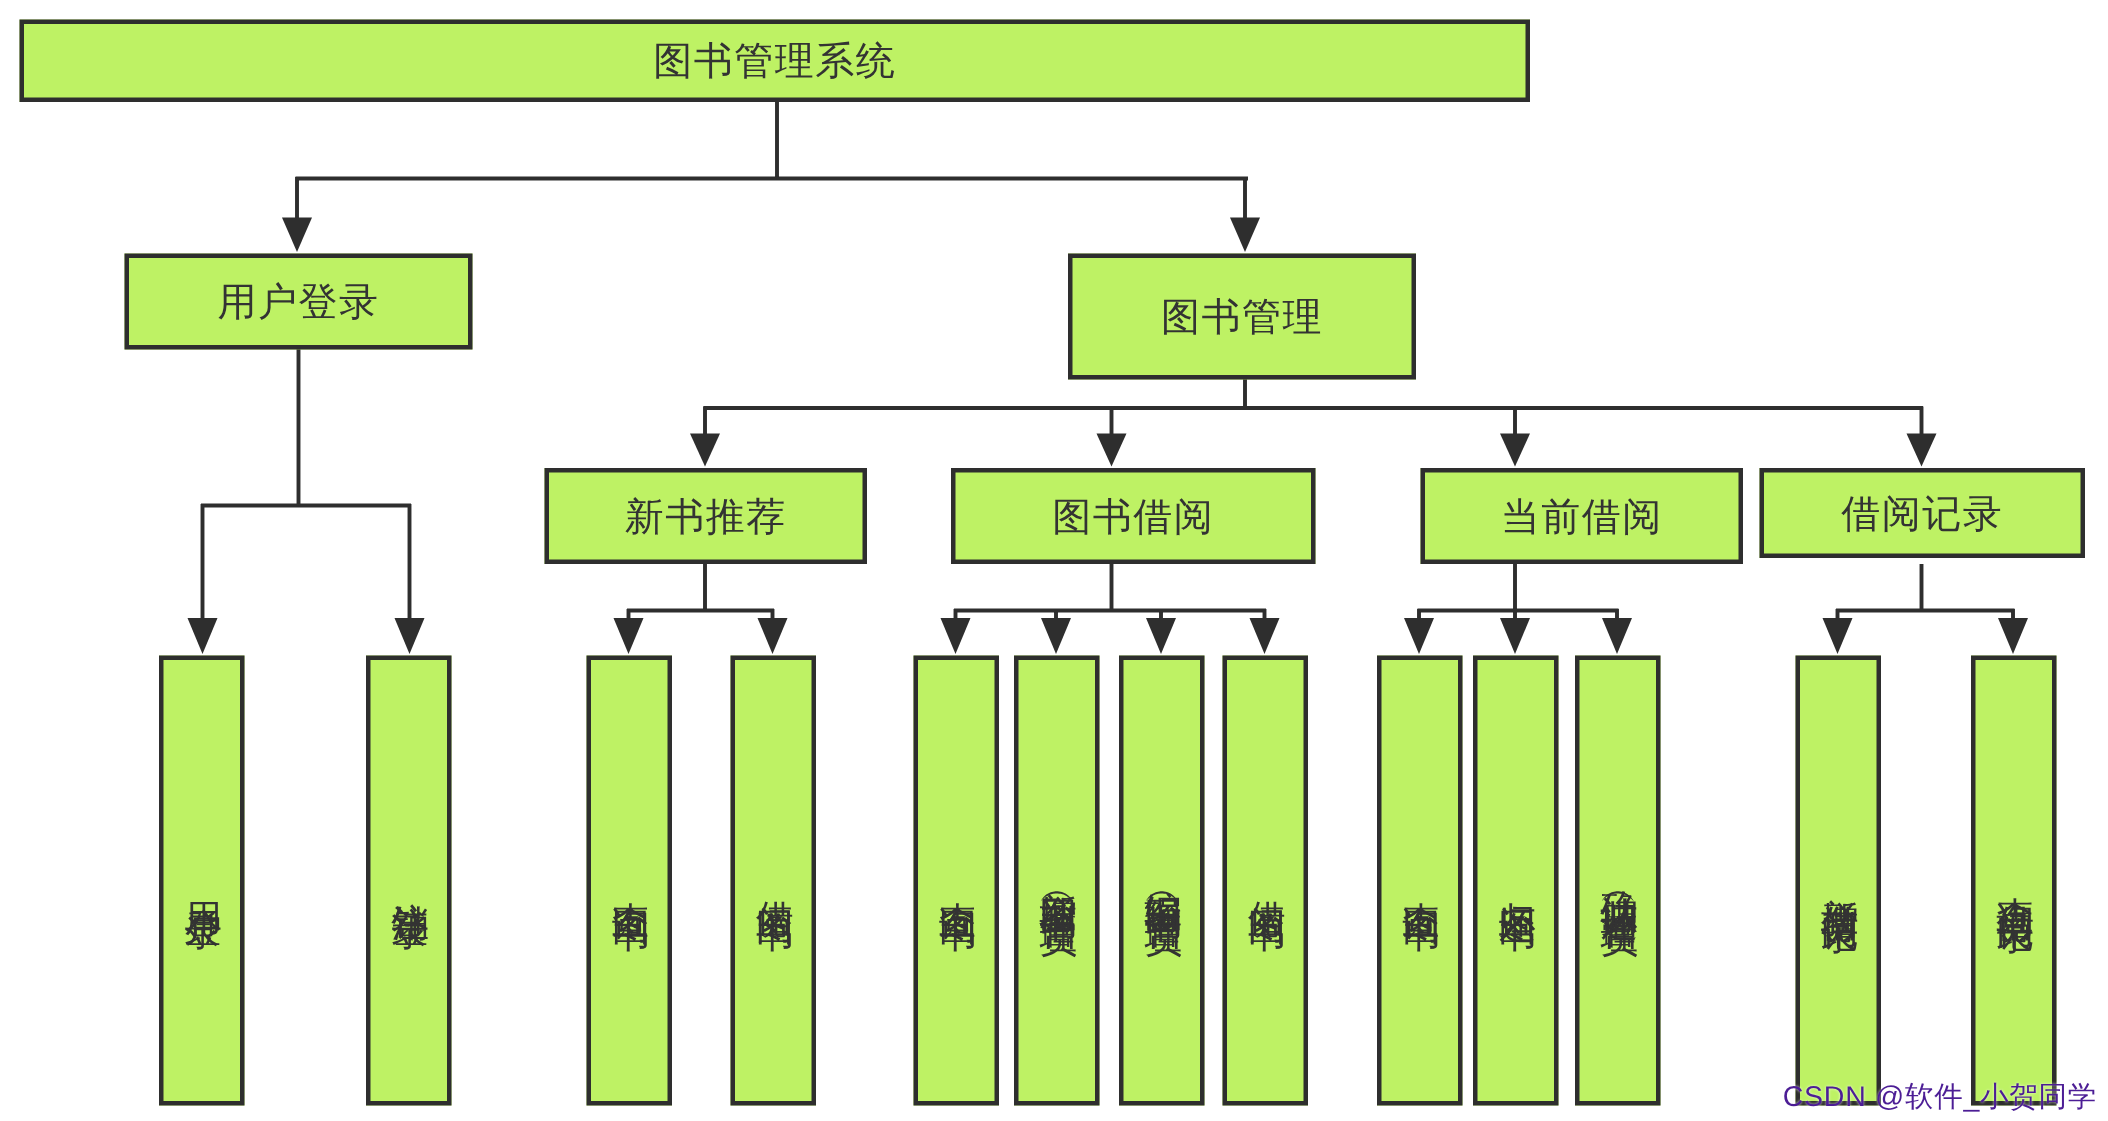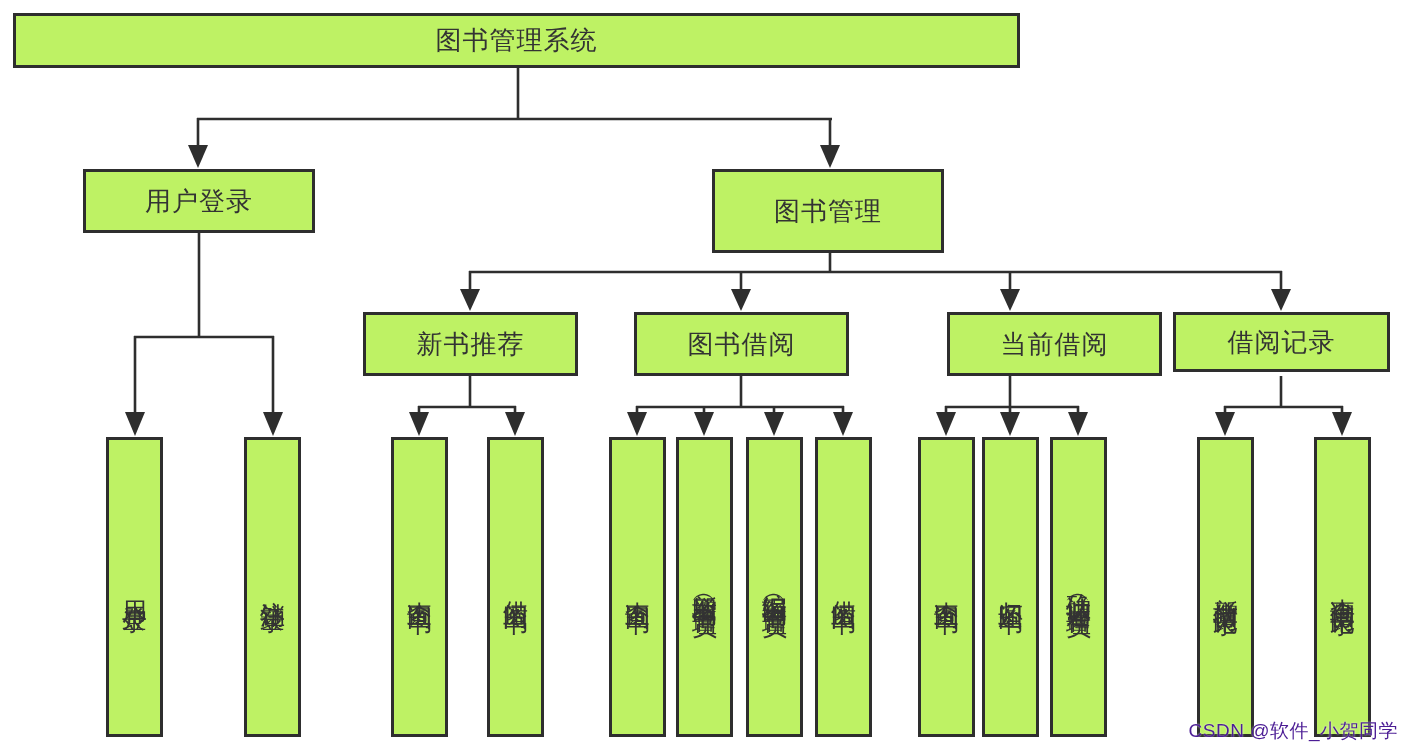--- a/index.html
+++ b/index.html
@@ -97,21 +97,21 @@
       <polygon points="1332,412 1352,412 1342,436"></polygon>
     </g>
   </svg>
 
   <div class="box" style="left:13px; top:13px; width:1007px; height:55px;">图书管理系统</div>
 
   <div class="box" style="left:83px; top:169px; width:232px; height:64px;">用户登录</div>
   <div class="box" style="left:712px; top:169px; width:232px; height:84px;">图书管理</div>
 
   <div class="box" style="left:363px; top:312px; width:215px; height:64px;">新书推荐</div>
-  <div class="box" style="left:634px; top:312px; width:215px; height:64px;">图书借阅</div>
+  <div class="box" style="left:634px; top:312px; width:243px; height:64px;">图书借阅</div>
   <div class="box" style="left:947px; top:312px; width:215px; height:64px;">当前借阅</div>
   <div class="box" style="left:1173px; top:312px; width:217px; height:60px;">借阅记录</div>
 
   <div class="box v" style="left:106px; top:437px; width:57px; height:300px;">用户登录</div>
   <div class="box v" style="left:244px; top:437px; width:57px; height:300px;">注销登录</div>
 
   <div class="box v" style="left:391px; top:437px; width:57px; height:300px;">查询图书</div>
   <div class="box v" style="left:487px; top:437px; width:57px; height:300px;">借阅图书</div>
 
   <div class="box v" style="left:609px; top:437px; width:57px; height:300px;">查询图书</div>

